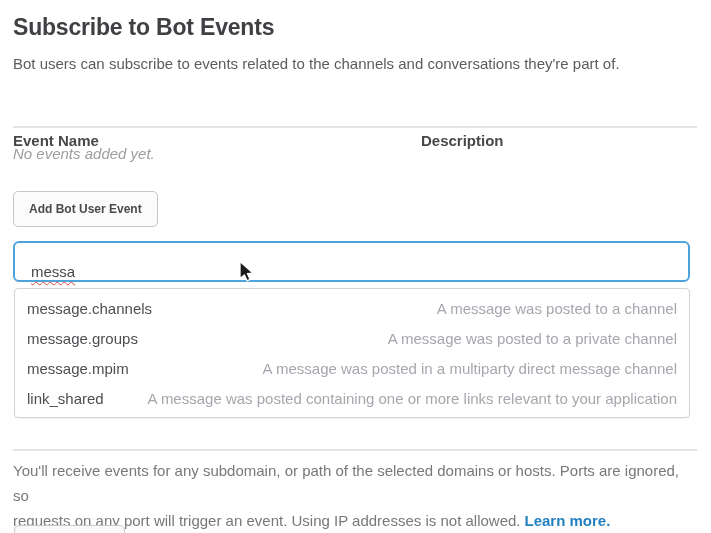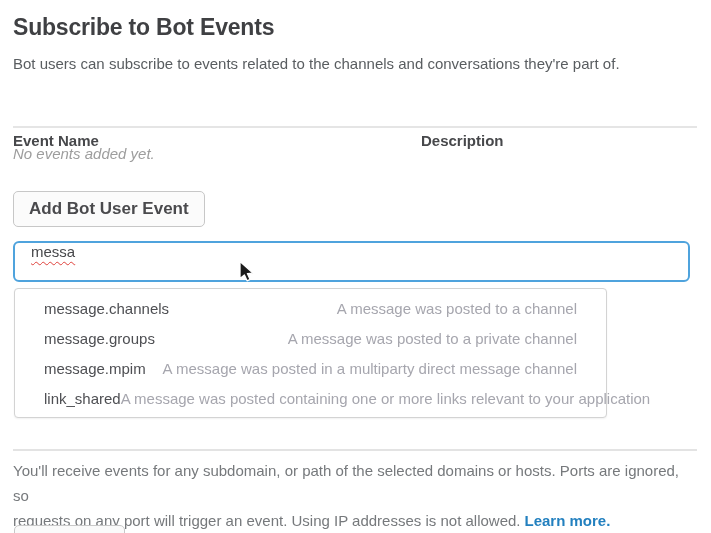--- a/index.html
+++ b/index.html
@@ -59,54 +59,54 @@
     font-style: italic;
     color: #9d9d9d;
   }
 
   .add-btn {
     position: absolute;
     left: 13px; top: 191px;
     height: 36px;
     padding: 0 15px;
     font-family: inherit;
-    font-size: 17px;
+    font-size: 12px;
     font-weight: bold;
     color: #4a4a4d;
     background: #fbfbfb;
     border: 1px solid #c7c7c7;
     border-radius: 5px;
     cursor: pointer;
   }
 
   .event-input {
     position: absolute;
     left: 13px; top: 241px;
     width: 677px; height: 41px;
     border: 2px solid var(--accent-blue, #4fa3dd);
     border-radius: 6px;
     background: #ffffff;
     display: flex;
-    align-items: flex-start;
+    align-items: flex-end;
     padding: 0 16px;
     font-size: 15px;
     color: #47484b;
     cursor: text;
   }
   .typed-text {
     text-decoration: underline wavy var(--spellcheck-red, #df423c);
     text-decoration-thickness: 1px;
     text-underline-offset: 4px;
   }
 
   .dropdown {
     position: absolute;
     left: 14px; top: 288px;
-    width: 593px;
-    padding: 4px 17px;
+    width: 676px;
+    padding: 4px 0;
     background: #ffffff;
     border: 1px solid #d3d3d3;
     border-radius: 4px;
     box-shadow: 0 1px 2px rgba(0,0,0,0.06);
   }
   .sugg-row {
     display: flex;
     align-items: center;
     justify-content: space-between;
     height: 30px;

